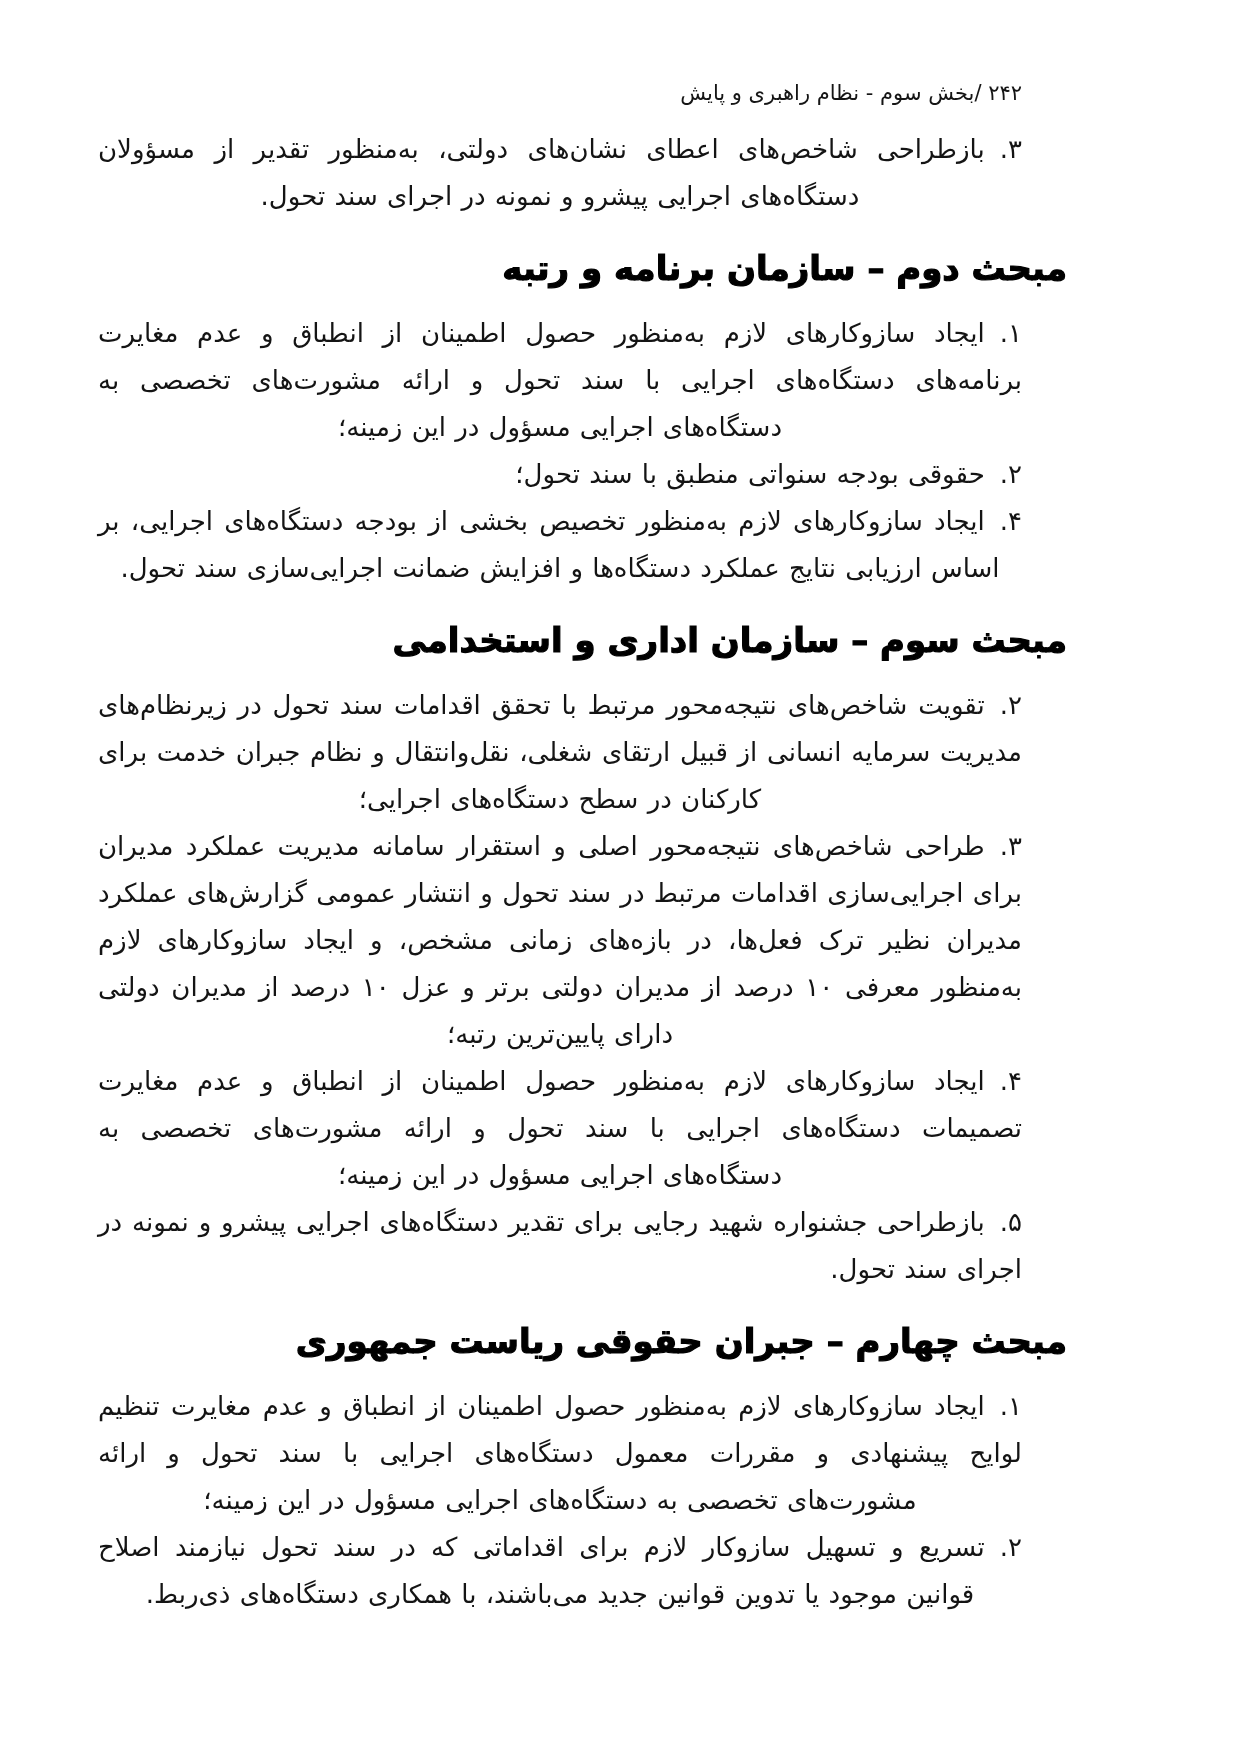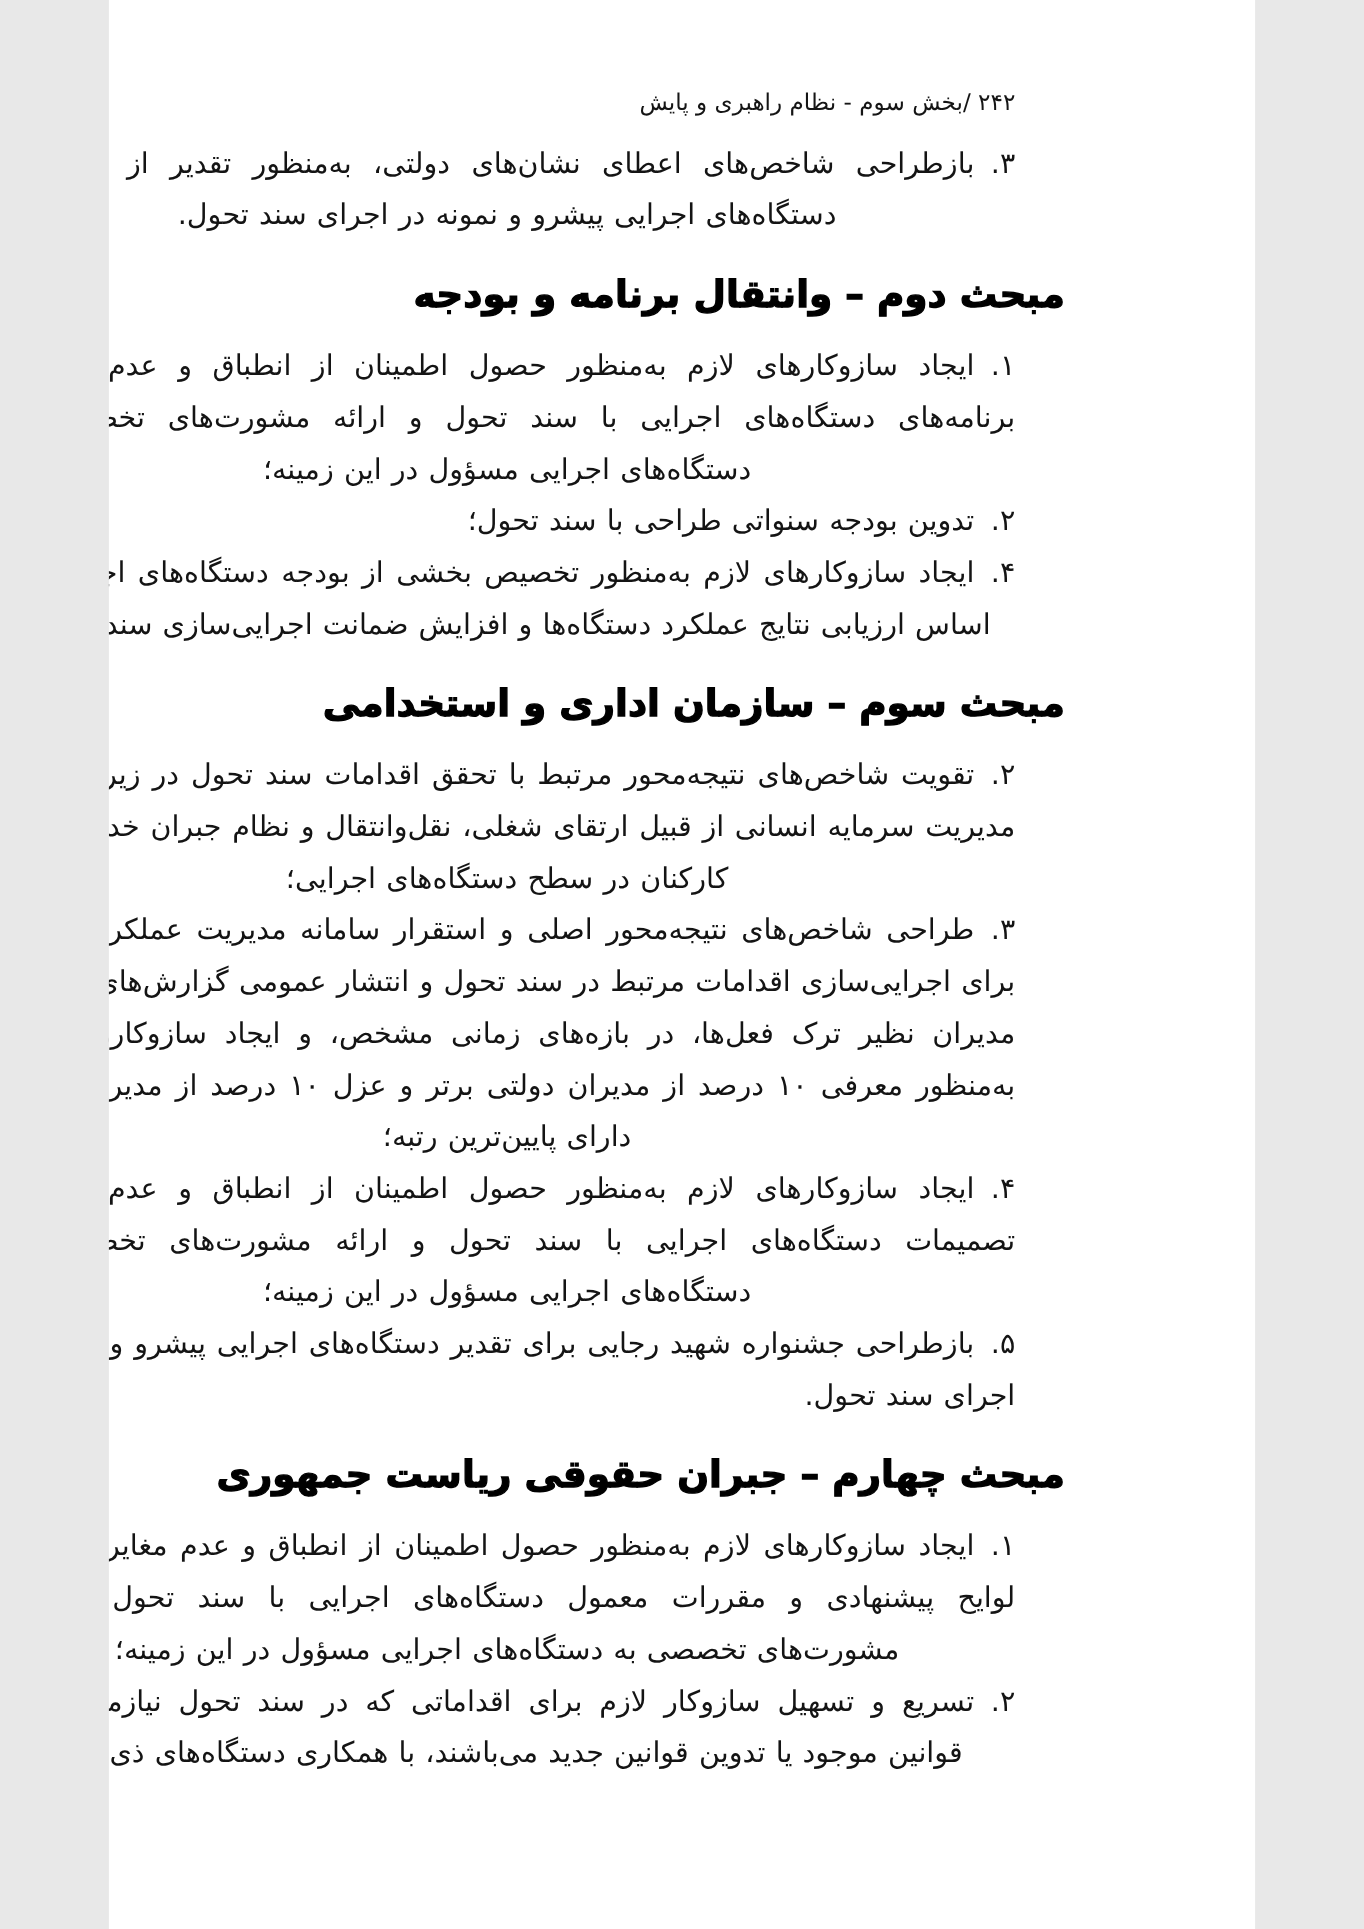--- a/index.html
+++ b/index.html
@@ -1,18 +1,18 @@
 <!DOCTYPE html>
 <html lang="fa"><head>
 <meta charset="utf-8">
 <style>
   html,body{margin:0;padding:0;background:#e8e8e8;}
   .page{
     position:relative;
-    width:1042px;height:1754px;
+    width:1240px;height:1754px;
     background:#ffffff;
     margin:0 auto;
     overflow:hidden;
     font-family:"DejaVu Sans", sans-serif;
     color:#111;
   }
   .page-header{
     position:absolute;
     top:78px;
     right:218px;
@@ -57,23 +57,23 @@
     letter-spacing:0;
   }
 </style>
 </head>
 <body>
 
 <div class="page">
   <div class="page-header">۲۴۲ /بخش سوم - نظام راهبری و پایش</div>
   <div class="content">
       <div class="item"><span class="num">۳.</span><span class="txt">بازطراحی شاخص‌های اعطای نشان‌های دولتی، به‌منظور تقدیر از مسؤولان دستگاه‌های اجرایی پیشرو و نمونه در اجرای سند تحول.</span></div>
-      <div class="section-title">مبحث دوم – وانتقال برنامه و بودجه</div>
+      <div class="section-title">مبحث دوم – سازمان برنامه و رتبه</div>
       <div class="item"><span class="num">۱.</span><span class="txt">ایجاد سازوکارهای لازم به‌منظور حصول اطمینان از انطباق و عدم مغایرت برنامه‌های دستگاه‌های اجرایی با سند تحول و ارائه مشورت‌های تخصصی به دستگاه‌های اجرایی مسؤول در این زمینه؛</span></div>
-      <div class="item short"><span class="num">۲.</span><span class="txt">تدوین بودجه سنواتی طراحی با سند تحول؛</span></div>
+      <div class="item short"><span class="num">۲.</span><span class="txt">حقوقی بودجه سنواتی منطبق با سند تحول؛</span></div>
       <div class="item"><span class="num">۴.</span><span class="txt">ایجاد سازوکارهای لازم به‌منظور تخصیص بخشی از بودجه دستگاه‌های اجرایی، بر اساس ارزیابی نتایج عملکرد دستگاه‌ها و افزایش ضمانت اجرایی‌سازی سند تحول.</span></div>
       <div class="section-title">مبحث سوم – سازمان اداری و استخدامی</div>
       <div class="item"><span class="num">۲.</span><span class="txt">تقویت شاخص‌های نتیجه‌محور مرتبط با تحقق اقدامات سند تحول در زیرنظام‌های مدیریت سرمایه انسانی از قبیل ارتقای شغلی، نقل‌وانتقال و نظام جبران خدمت برای کارکنان در سطح دستگاه‌های اجرایی؛</span></div>
       <div class="item"><span class="num">۳.</span><span class="txt">طراحی شاخص‌های نتیجه‌محور اصلی و استقرار سامانه مدیریت عملکرد مدیران برای اجرایی‌سازی اقدامات مرتبط در سند تحول و انتشار عمومی گزارش‌های عملکرد مدیران نظیر ترک فعل‌ها، در بازه‌های زمانی مشخص، و ایجاد سازوکارهای لازم به‌منظور معرفی ۱۰ درصد از مدیران دولتی برتر و عزل ۱۰ درصد از مدیران دولتی دارای پایین‌ترین رتبه؛</span></div>
       <div class="item"><span class="num">۴.</span><span class="txt">ایجاد سازوکارهای لازم به‌منظور حصول اطمینان از انطباق و عدم مغایرت تصمیمات دستگاه‌های اجرایی با سند تحول و ارائه مشورت‌های تخصصی به دستگاه‌های اجرایی مسؤول در این زمینه؛</span></div>
       <div class="item short"><span class="num">۵.</span><span class="txt">بازطراحی جشنواره شهید رجایی برای تقدیر دستگاه‌های اجرایی پیشرو و نمونه در اجرای سند تحول.</span></div>
       <div class="section-title">مبحث چهارم – جبران حقوقی ریاست جمهوری</div>
       <div class="item"><span class="num">۱.</span><span class="txt">ایجاد سازوکارهای لازم به‌منظور حصول اطمینان از انطباق و عدم مغایرت تنظیم لوایح پیشنهادی و مقررات معمول دستگاه‌های اجرایی با سند تحول و ارائه مشورت‌های تخصصی به دستگاه‌های اجرایی مسؤول در این زمینه؛</span></div>
       <div class="item"><span class="num">۲.</span><span class="txt">تسریع و تسهیل سازوکار لازم برای اقداماتی که در سند تحول نیازمند اصلاح قوانین موجود یا تدوین قوانین جدید می‌باشند، با همکاری دستگاه‌های ذی‌ربط.</span></div>
     </div>

